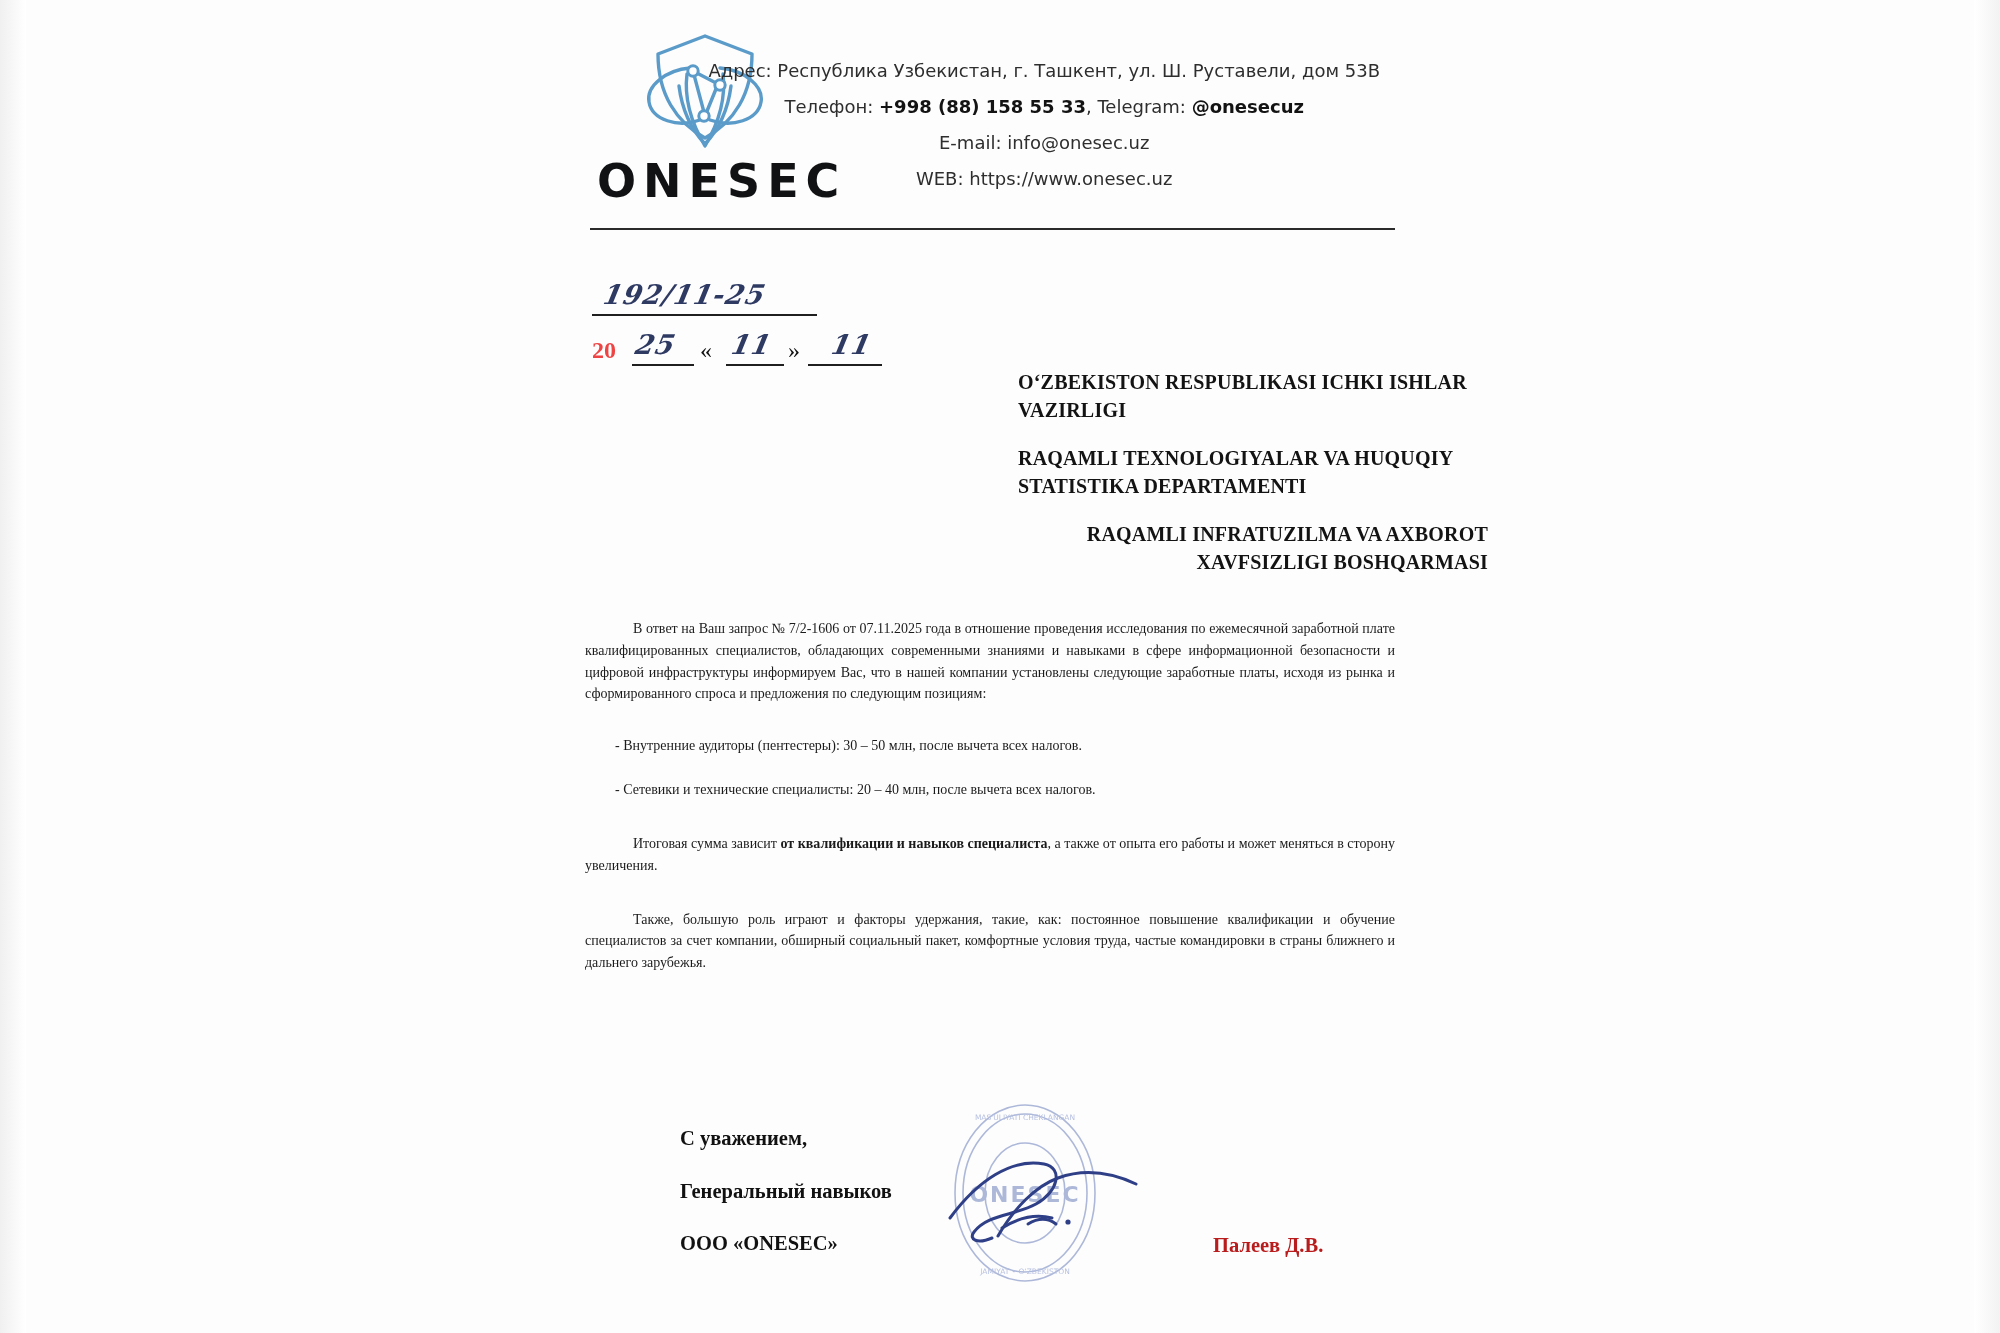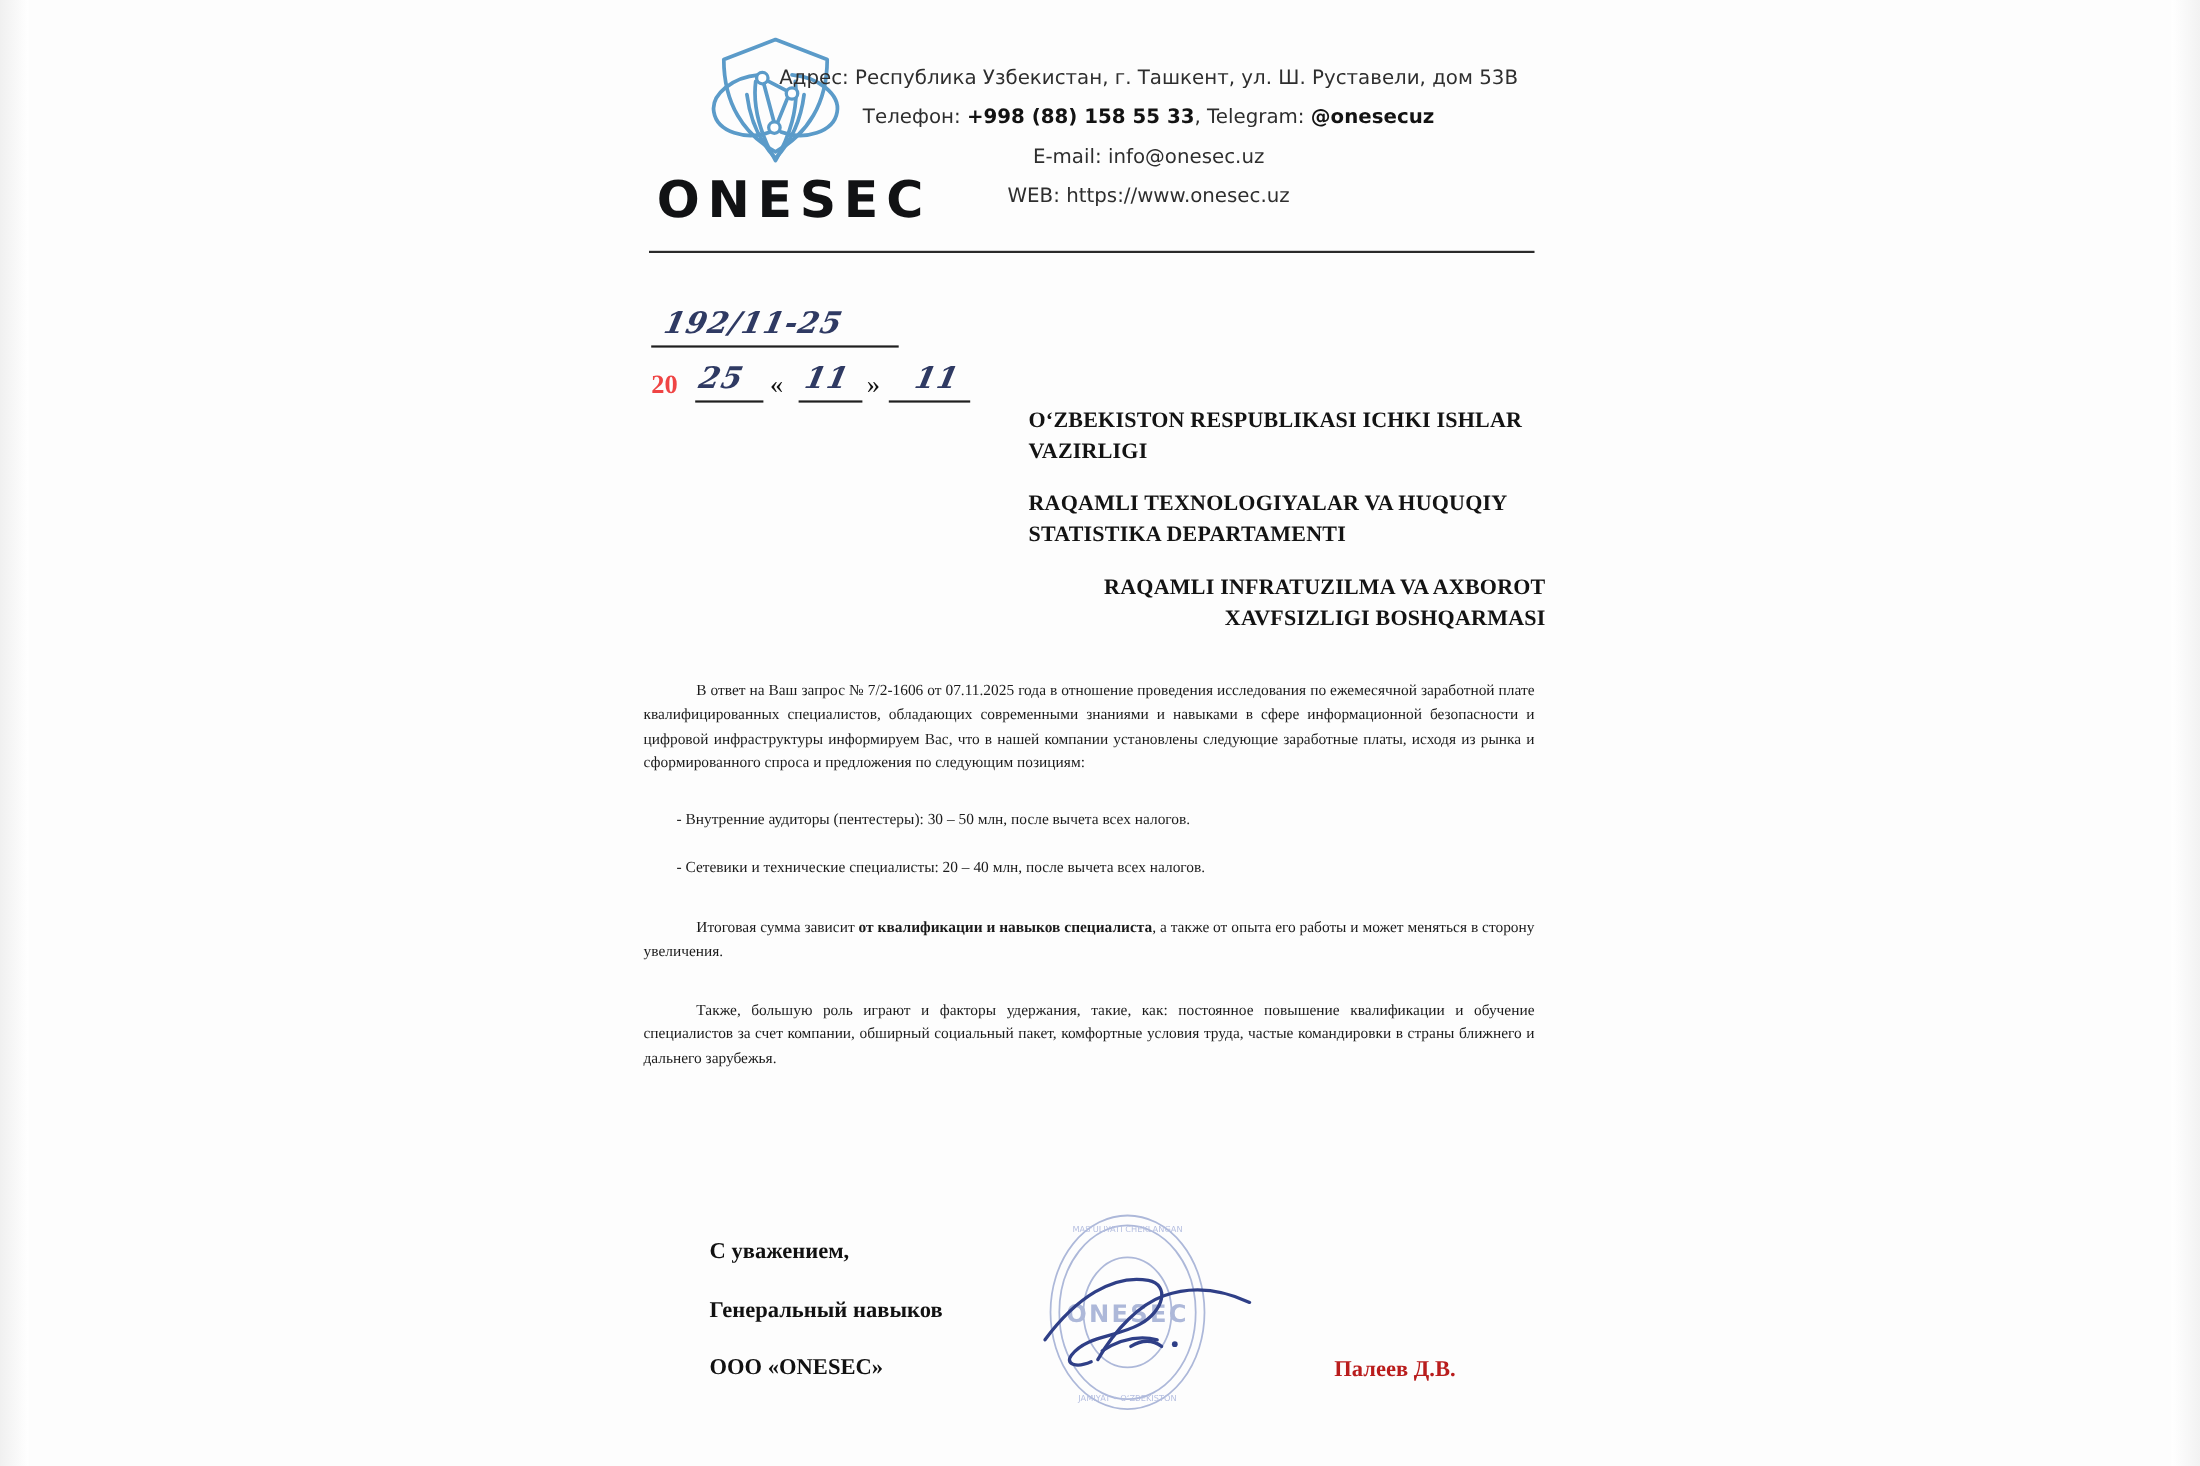--- a/index.html
+++ b/index.html
@@ -115,21 +115,21 @@
   .date-dd { position: absolute; left: 140px; bottom: 10px; }
   .q-close {
     position: absolute; left: 196px; bottom: 6px;
     font-size: 24px; color: #121212; font-family:"Liberation Serif", serif;
   }
   .date-mm { position: absolute; left: 240px; bottom: 10px; }
 
   
   .addressee {
     position: absolute;
-    left: 935px;
+    left: 1018px;
     top: 368px;
     width: 470px;
     font-family: "Liberation Serif", serif;
     font-weight: 700;
     font-size: 20px;
     line-height: 1.42;
     color: #131313;
     letter-spacing: 0.2px;
   }
   .addressee p { margin: 0 0 19px 0; }
@@ -162,21 +162,21 @@
     white-space: nowrap;
   }
   .salary-list li:last-child { margin-bottom: 0; }
 
   .note-para { margin-top: 32px !important; }
   .note-para2 { margin-top: 32px !important; }
 
   
   .signature {
     position: absolute;
-    left: 645px;
+    left: 680px;
     top: 1128px;
     font-family: "Liberation Serif", serif;
     font-size: 20.5px;
     font-weight: 700;
     color: #111111;
     line-height: 1;
   }
   .sig-line { margin-bottom: 32px; white-space: nowrap; }
   .sig-line:last-child { margin-bottom: 0; }
 

